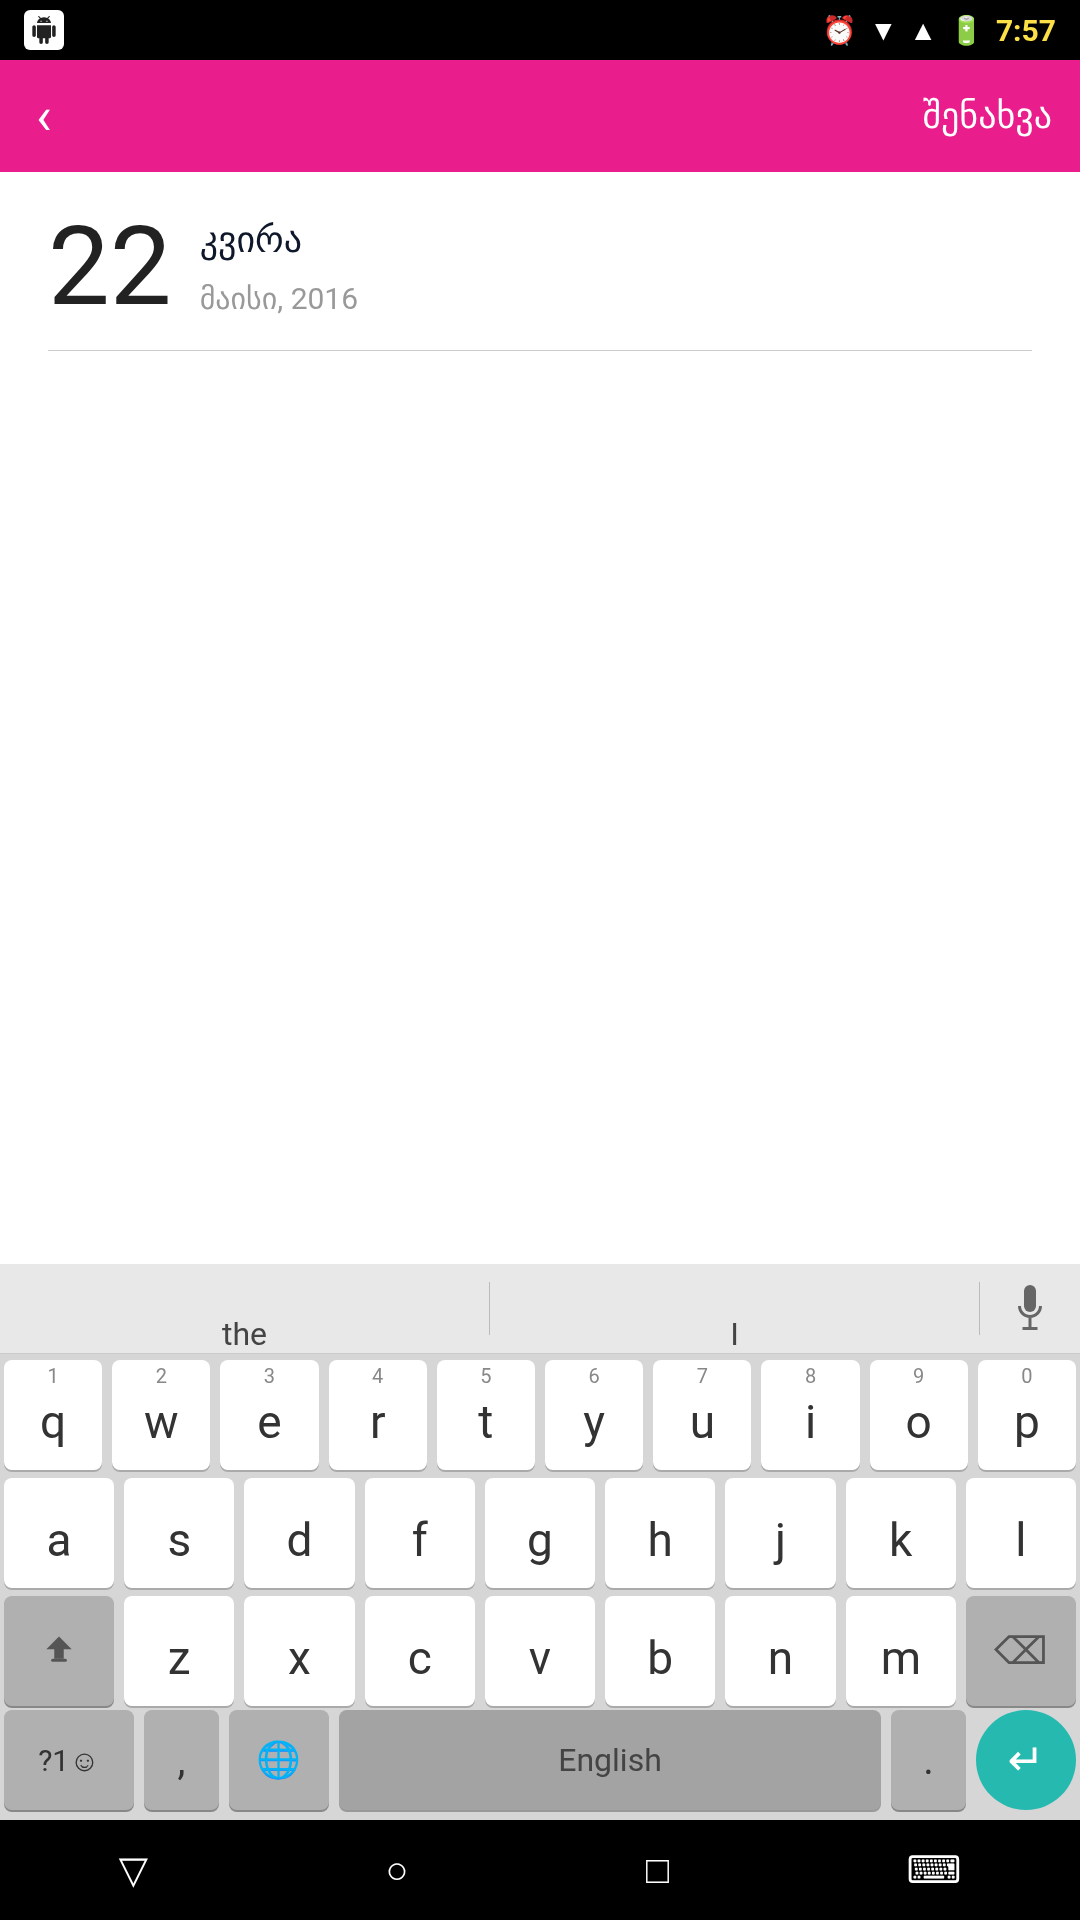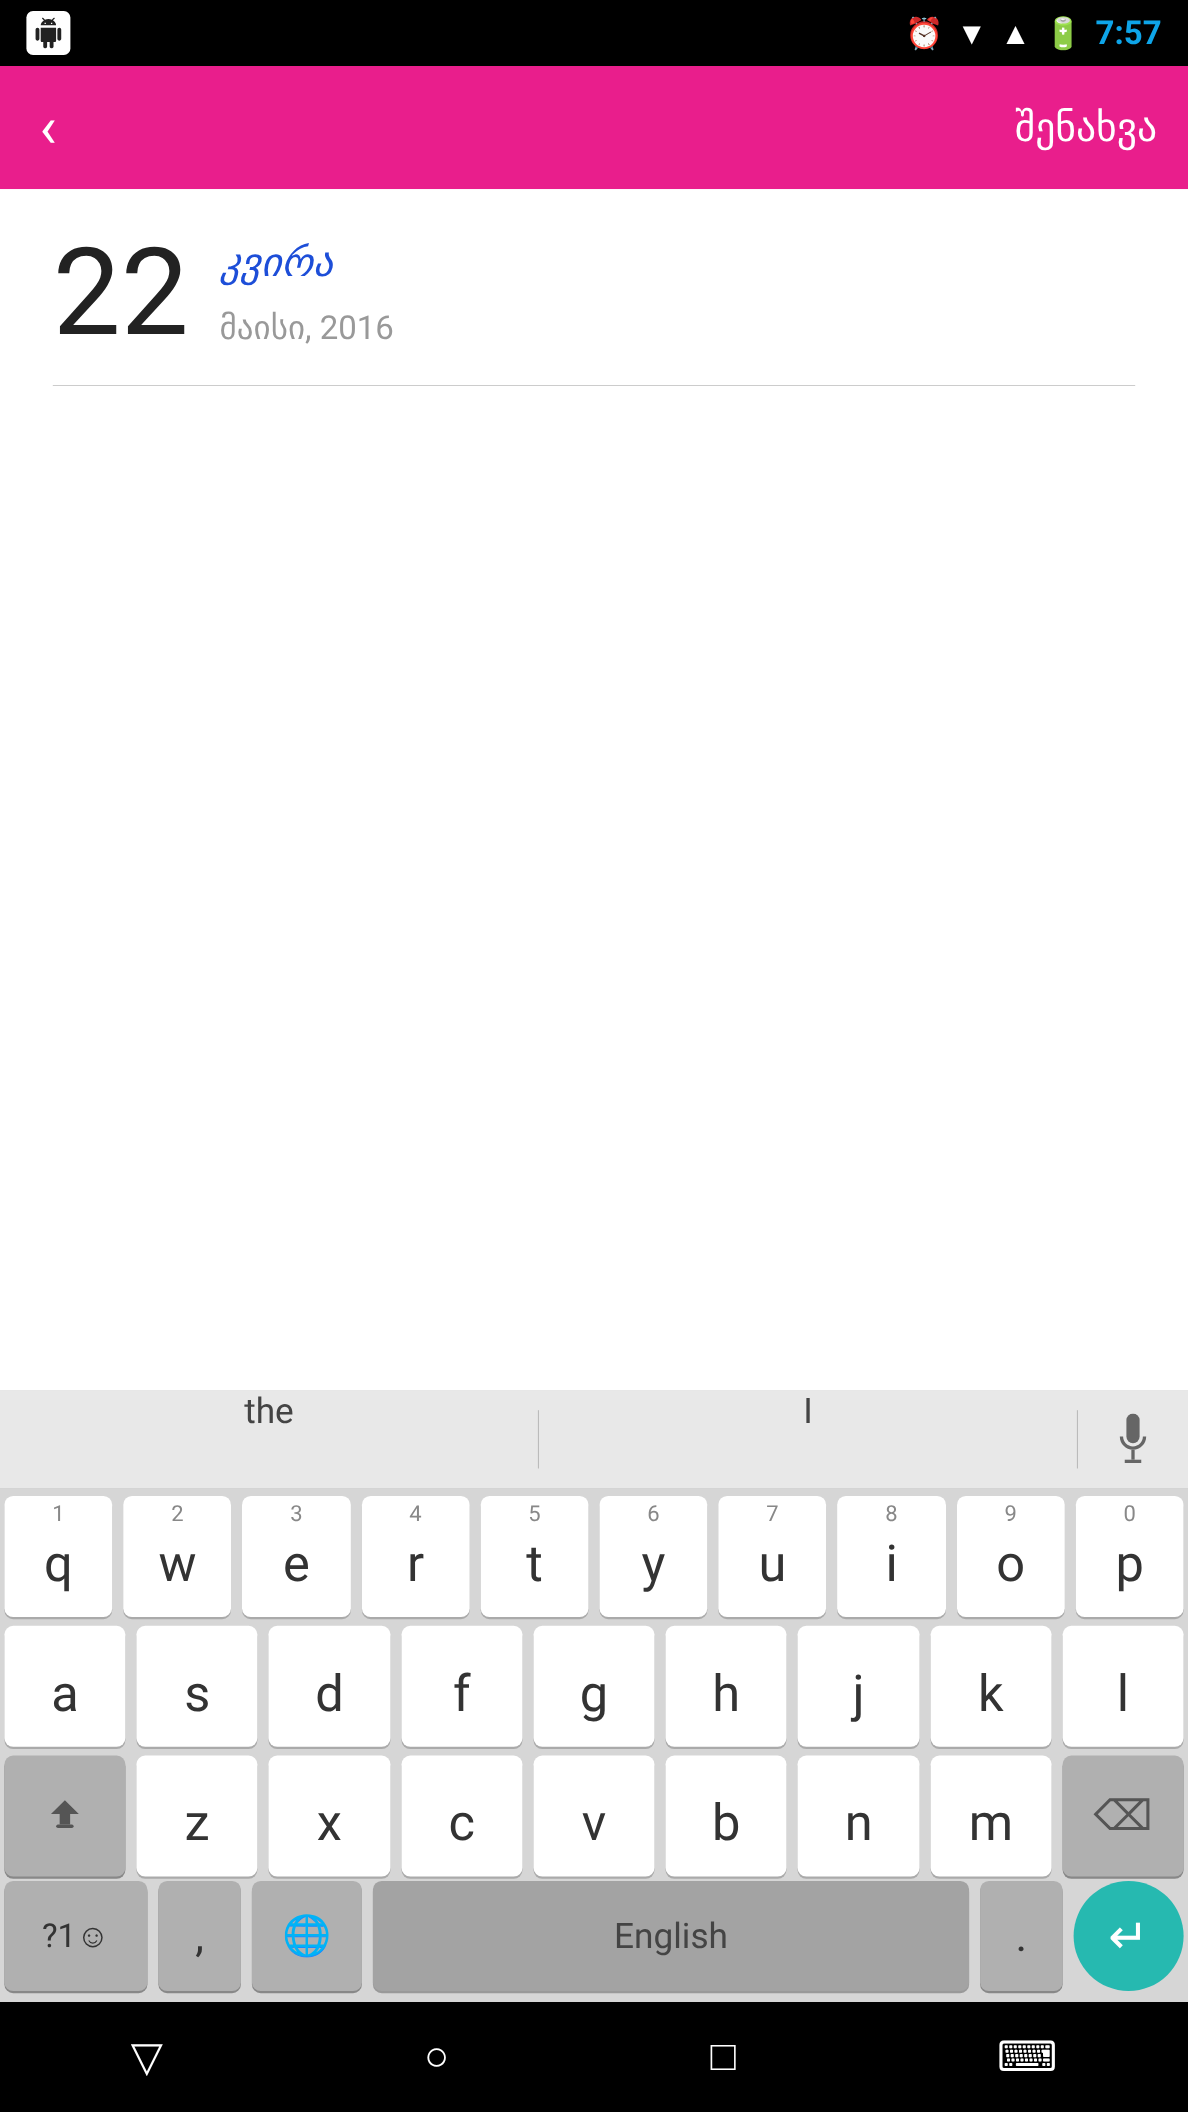--- a/index.html
+++ b/index.html
@@ -26,21 +26,21 @@
     }
     .status-bar-left { display: flex; align-items: center; }
     .status-bar-right { display: flex; align-items: center; gap: 12px; color: #fff; font-size: 28px; font-weight: bold; }
     .status-android-icon {
       width: 40px; height: 40px;
       background: #fff;
       border-radius: 6px;
       display: flex; align-items: center; justify-content: center;
       font-size: 22px;
     }
-    .status-time { color: #0ea5e9; font-size: 30px; font-weight: bold; text-align: right; }
+    .status-time { color: #fde047; font-size: 30px; font-weight: bold; text-align: right; }
 
     
     .app-bar {
       background: #e91e8c;
       height: 112px;
       display: flex;
       align-items: center;
       justify-content: space-between;
       padding: 0 28px;
       flex-shrink: 0;
@@ -76,21 +76,21 @@
       gap: 28px;
       margin-bottom: 28px;
     }
     .date-number {
       font-size: 110px;
       font-weight: 400;
       color: #222;
       line-height: 1;
     }
     .date-info { display: flex; flex-direction: column; justify-content: center; }
-    .date-day { font-size: 36px; color: #1d4ed8; font-style: italic; }
+    .date-day { font-size: 36px; color: #0f172a; }
     .date-month-year { font-size: 30px; color: #999; margin-top: 20px; }
     .date-divider {
       border: none;
       border-top: 1.5px solid #ccc;
       margin-bottom: 0;
     }
     .text-input-area {
       flex: 1;
       border: none;
       outline: none;
@@ -110,21 +110,21 @@
     .suggestions-row {
       background: #e8e8e8;
       height: 90px;
       display: flex;
       align-items: center;
       border-bottom: 1px solid #ccc;
     }
     .suggestion-item {
       flex: 1;
       display: flex;
-      align-items: flex-start;
+      align-items: flex-end;
       justify-content: center;
       height: 100%;
       font-size: 32px;
       color: #444;
       cursor: pointer;
       position: relative;
     }
     .suggestion-divider {
       width: 1px;
       height: 60%;

